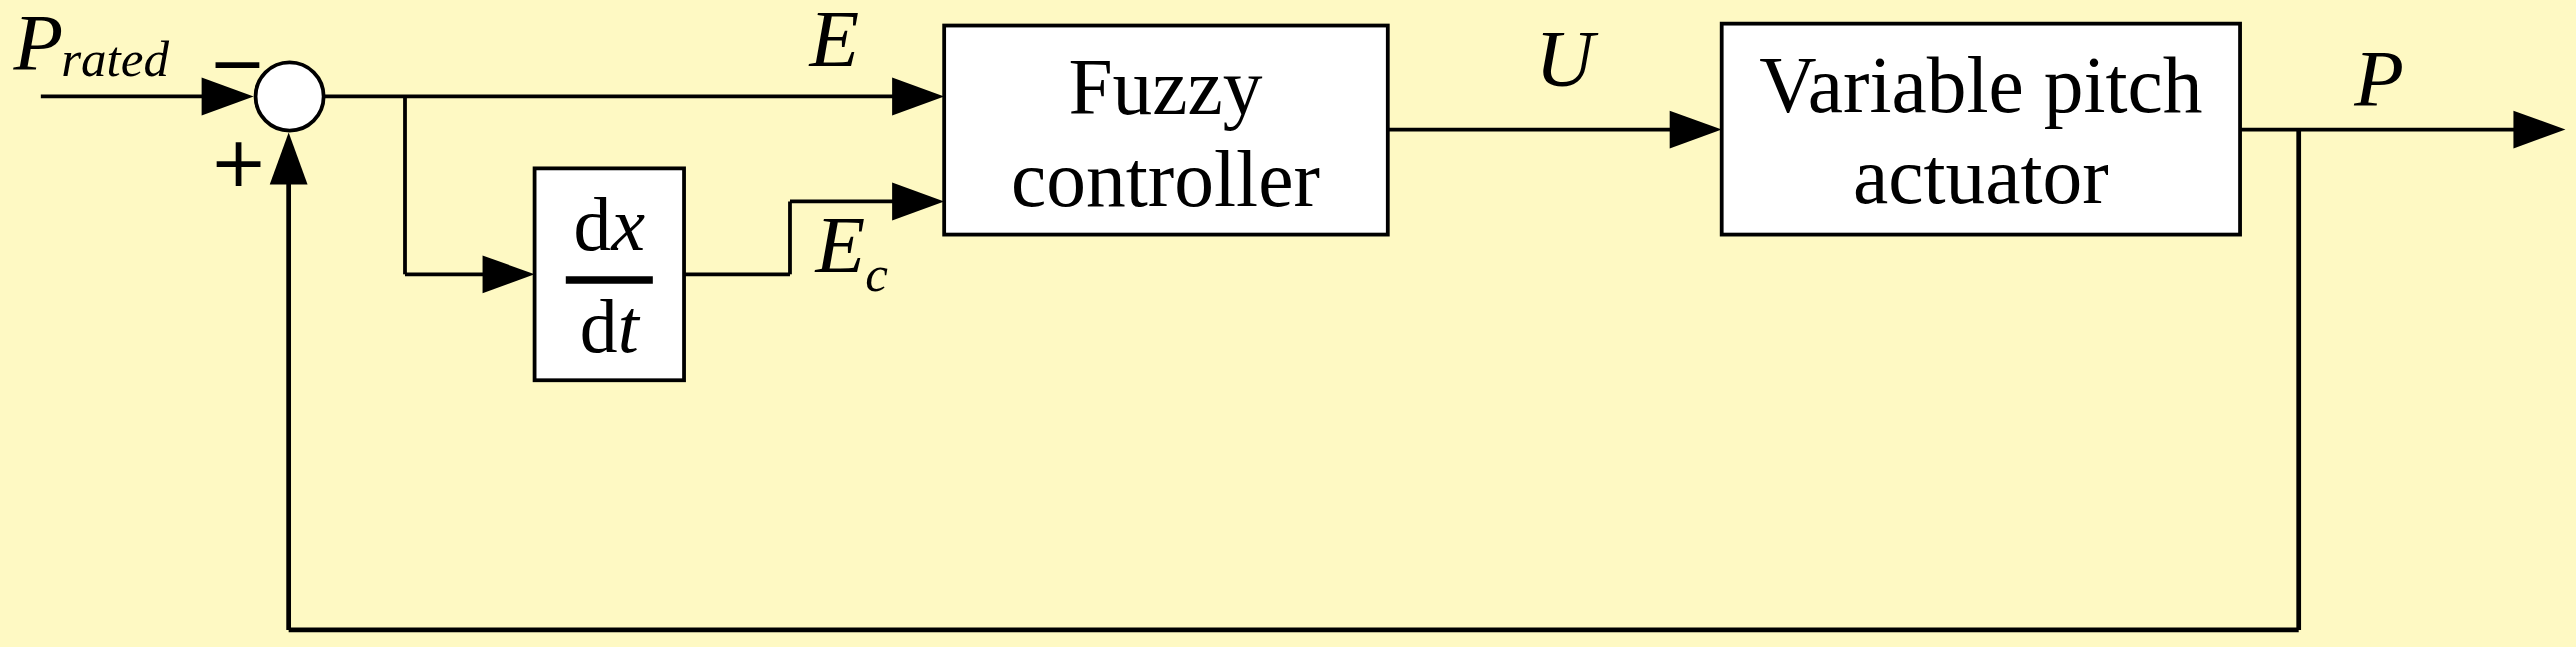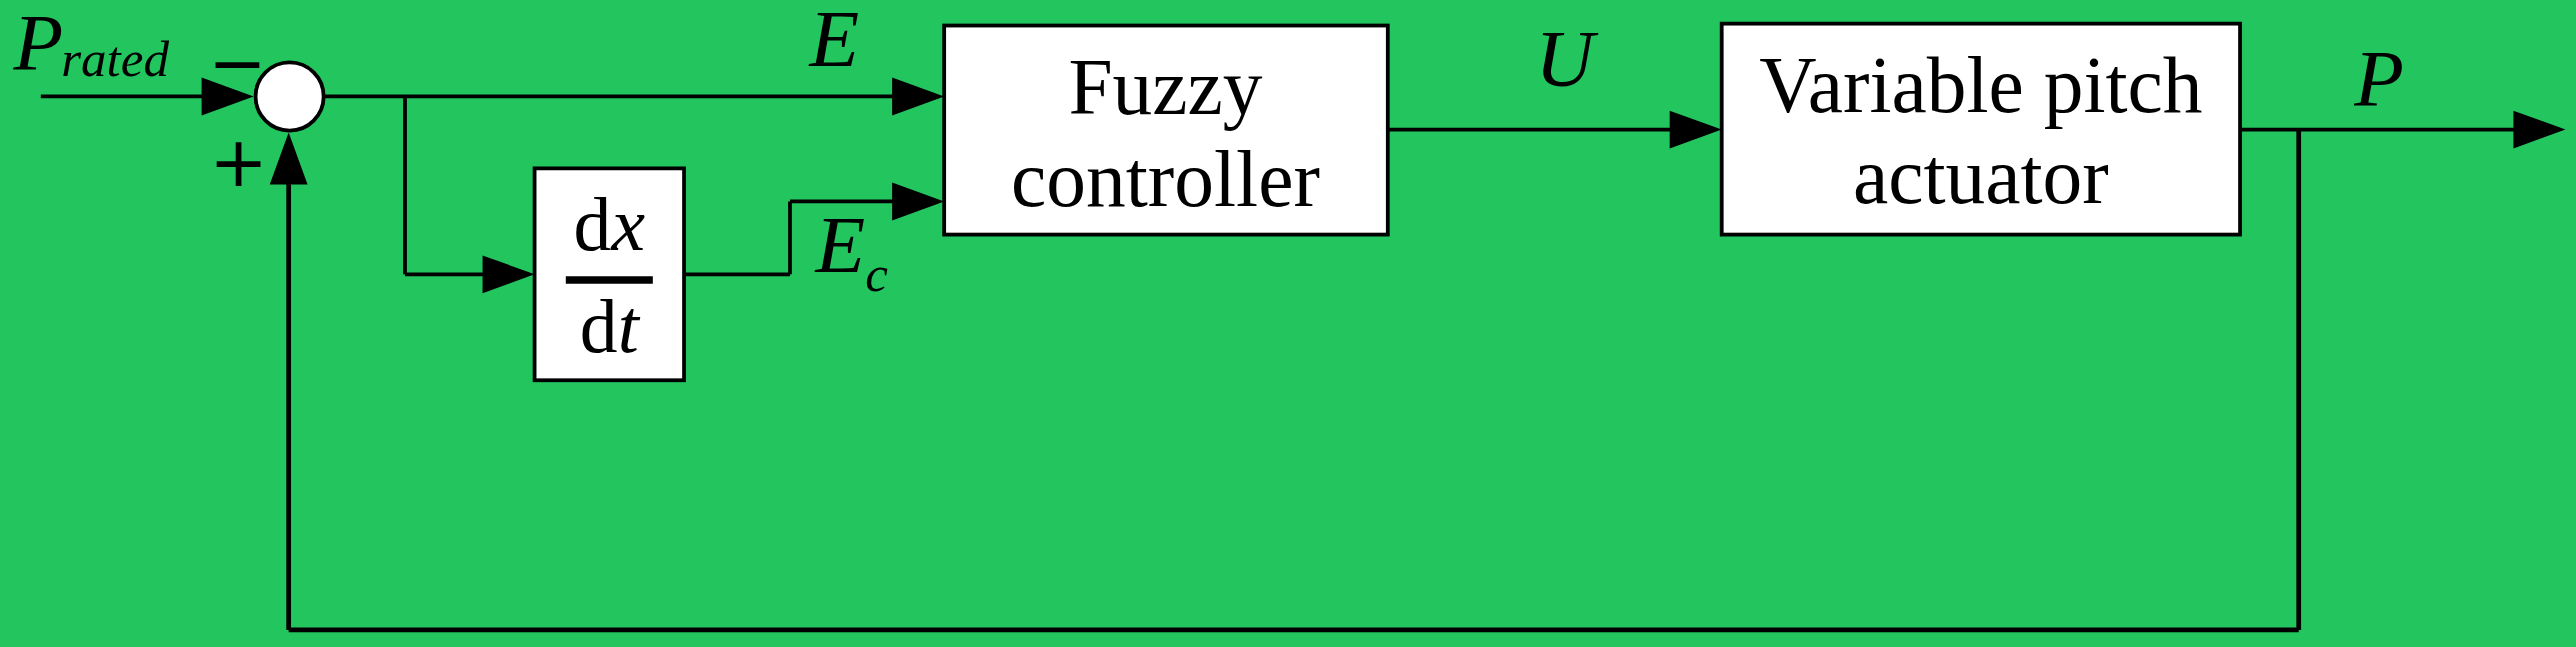--- a/index.html
+++ b/index.html
@@ -1,17 +1,17 @@
 <!DOCTYPE html>
 <html style="font-size:15px"><head>
 <meta charset="utf-8">
 <title>Diagram</title>
 <style>
   html,body{margin:0;padding:0;background:#ffffff;}
-  .stage{width:2576px;height:647px;position:relative;background:#22c55e;overflow:hidden;}
+  .stage{width:2576px;height:647px;position:relative;background:#fef9c3;overflow:hidden;}
   svg{display:block;}
   .box{fill:#ffffff;}
   .serif{font-family:"Liberation Serif", serif;}
   .it{font-style:italic;}
   .sign{font-family:"DejaVu Sans", sans-serif;}
   .blocktext{font-size:84px;}
   .label{font-size:86px;}
   .sub{font-size:54px;}
   .frac{font-size:80px;}
   .signtxt{font-size:74px;}

